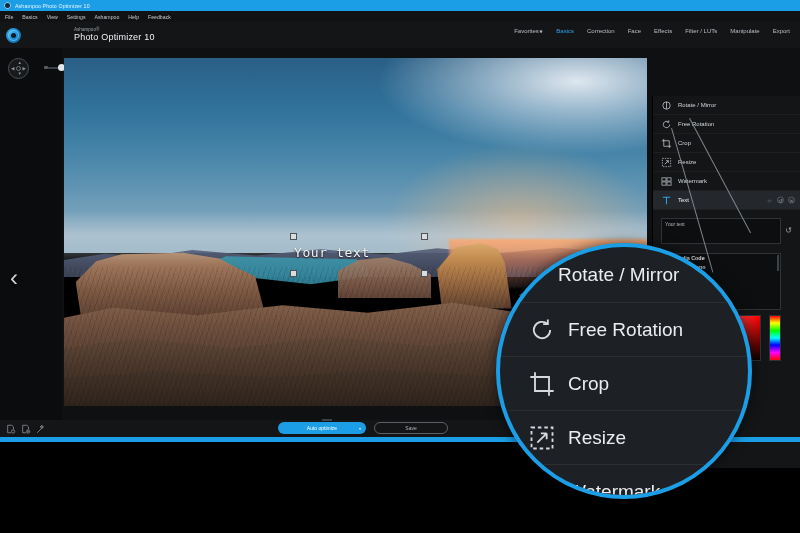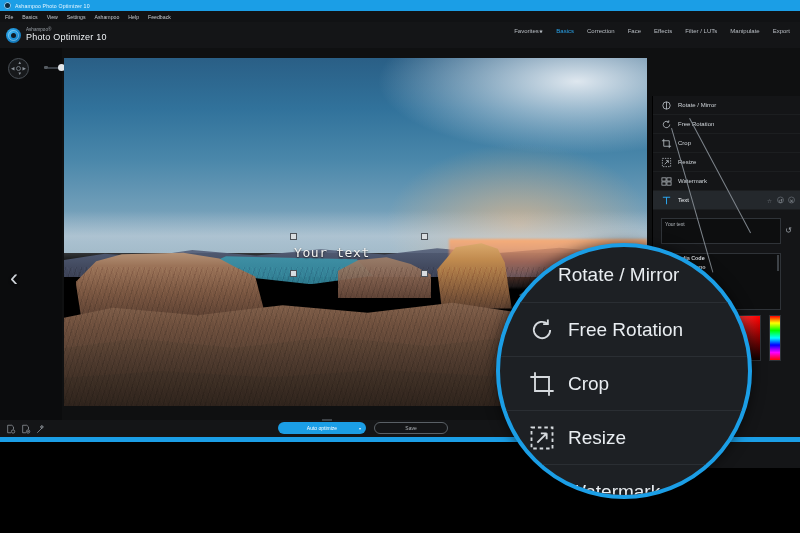--- a/index.html
+++ b/index.html
@@ -48,21 +48,21 @@
   }
   .aperture:before {
     content:""; position:absolute; left:50%; top:50%;
     width:5px; height:5px; margin:-2.5px 0 0 -2.5px;
     border-radius:50%; background:#111b24;
   }
   .aperture:after {
     content:""; position:absolute; left:2px; top:2px; right:2px; bottom:2px;
     border-radius:50%; border:1px solid rgba(255,255,255,.35);
   }
-  .brand-txt { line-height:1.05; }
+  .brand-txt { line-height:1.05;margin-left:48px; }
   .brand-sup { font-size:4.6px; color:#9aa0a7; display:block; }
   .brand-name { font-size:9px; color:#eef1f4; display:block; letter-spacing:.2px; }
   
   .topnav {
     position:absolute; right:10px; top:28px; display:flex;
     align-items:center; gap:13px;
   }
   .topnav .tn {
     font-size:6px; color:#b9bec4; white-space:nowrap; cursor:default;
   }

